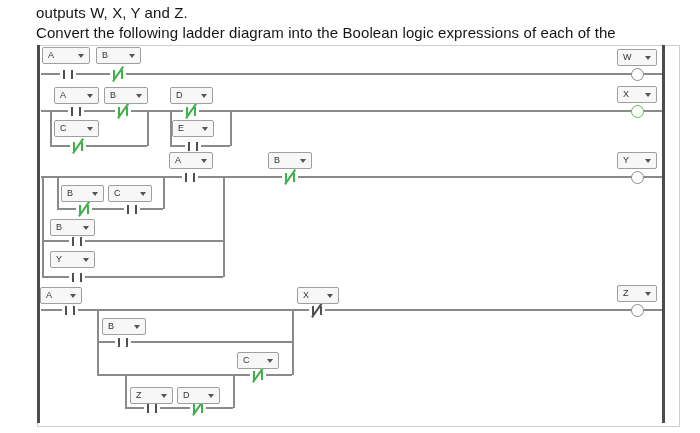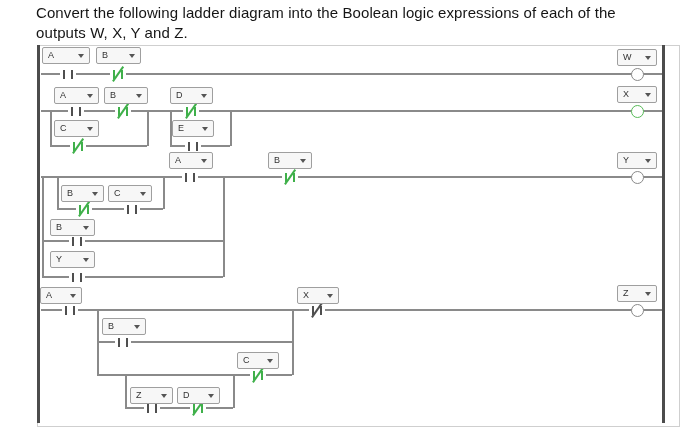--- a/index.html
+++ b/index.html
@@ -23,22 +23,22 @@
   .contact .slash{position:absolute;left:-1px;top:5px;width:18px;height:1.8px;
                   transform:rotate(-55deg);}
   .coil{position:absolute;width:13px;height:13px;border-radius:50%;background:#fff;
         box-sizing:border-box;}
 </style>
 </head>
 <body>
 
 <div class="page">
   <div class="title">
+    <div>outputs W, X, Y and Z.</div>
     <div>Convert the following ladder diagram into the Boolean logic expressions of each of the</div>
-    <div>outputs W, X, Y and Z.</div>
   </div>
   <div id="ladder" class="ladder">
       <div class="abs frame" style="left: 37px; top: 45px; width: 641px; height: 380px;"></div>
       <div class="abs wire" style="left: 41px; top: 73.25px; width: 621px; height: 1.5px; background: rgb(138, 138, 138);"></div>
       <div class="abs wire" style="left: 41px; top: 110.25px; width: 621px; height: 1.5px; background: rgb(138, 138, 138);"></div>
       <div class="abs wire" style="left: 41px; top: 176.25px; width: 621px; height: 1.5px; background: rgb(138, 138, 138);"></div>
       <div class="abs wire" style="left: 41px; top: 309.25px; width: 621px; height: 1.5px; background: rgb(138, 138, 138);"></div>
       <div class="abs wire" style="left: 50px; top: 111px; width: 1.5px; height: 35px; background: rgb(138, 138, 138);"></div>
       <div class="abs wire" style="left: 147px; top: 111px; width: 1.5px; height: 35px; background: rgb(138, 138, 138);"></div>
       <div class="abs wire" style="left: 50px; top: 145.25px; width: 97px; height: 1.5px; background: rgb(138, 138, 138);"></div>

